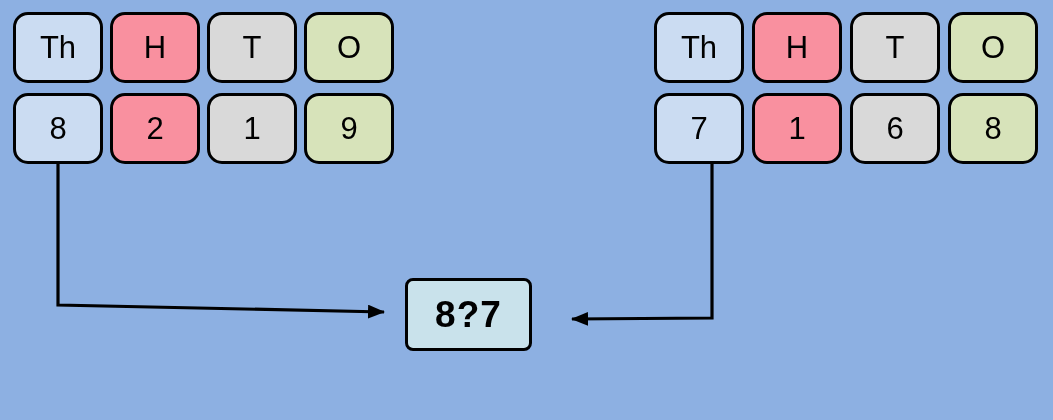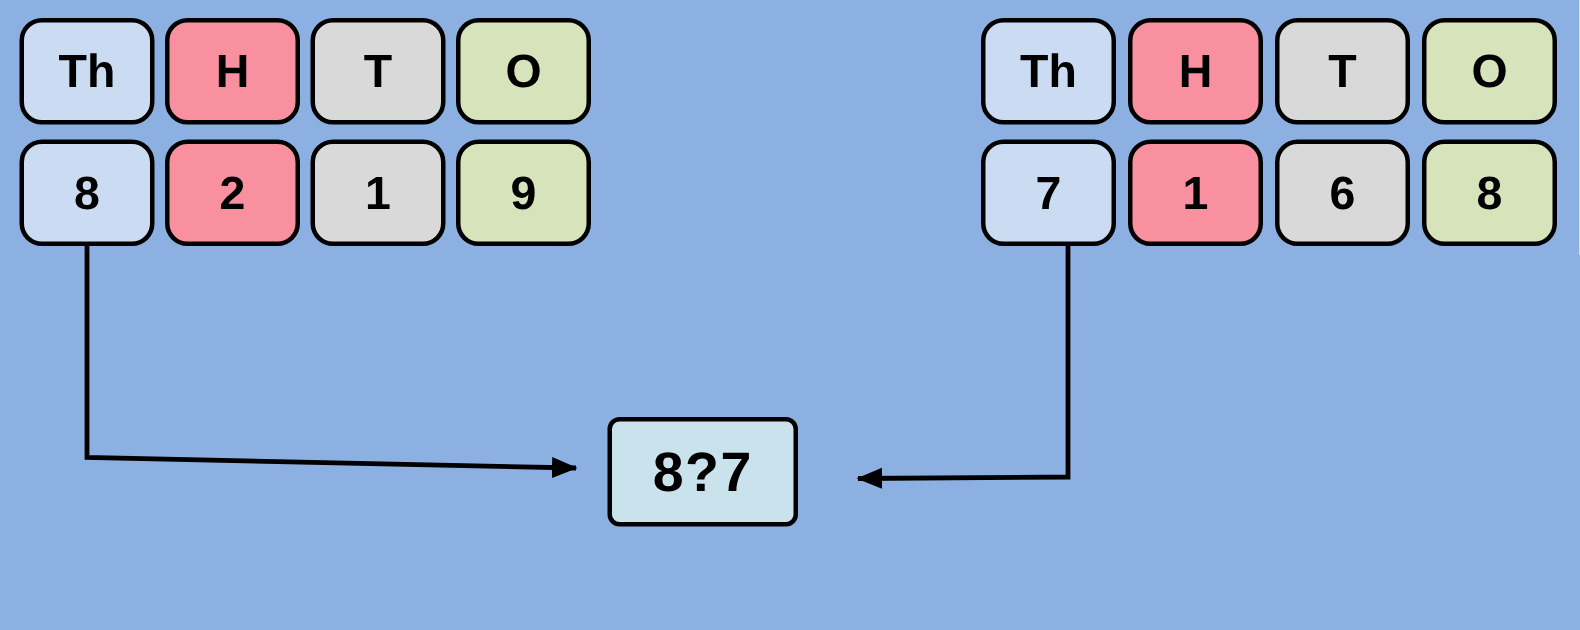--- a/index.html
+++ b/index.html
@@ -27,21 +27,21 @@
   .g-left .row { gap: 7px; }
   .g-right .row { gap: 8px; }
   .cell {
     width: 90px;
     height: 71px;
     border: 3px solid var(--border);
     border-radius: 15px;
     display: flex;
     align-items: center;
     justify-content: center;
-    font-weight: bold;
+    font-weight: normal;
     font-size: 31px;
     color: #000;
     line-height: 1;
   }
   .cell.th { background: var(--thousands-fill); }
   .cell.h  { background: var(--hundreds-fill); }
   .cell.t  { background: var(--tens-fill); }
   .cell.o  { background: var(--ones-fill); }
   .compare-box {
     position: absolute;

